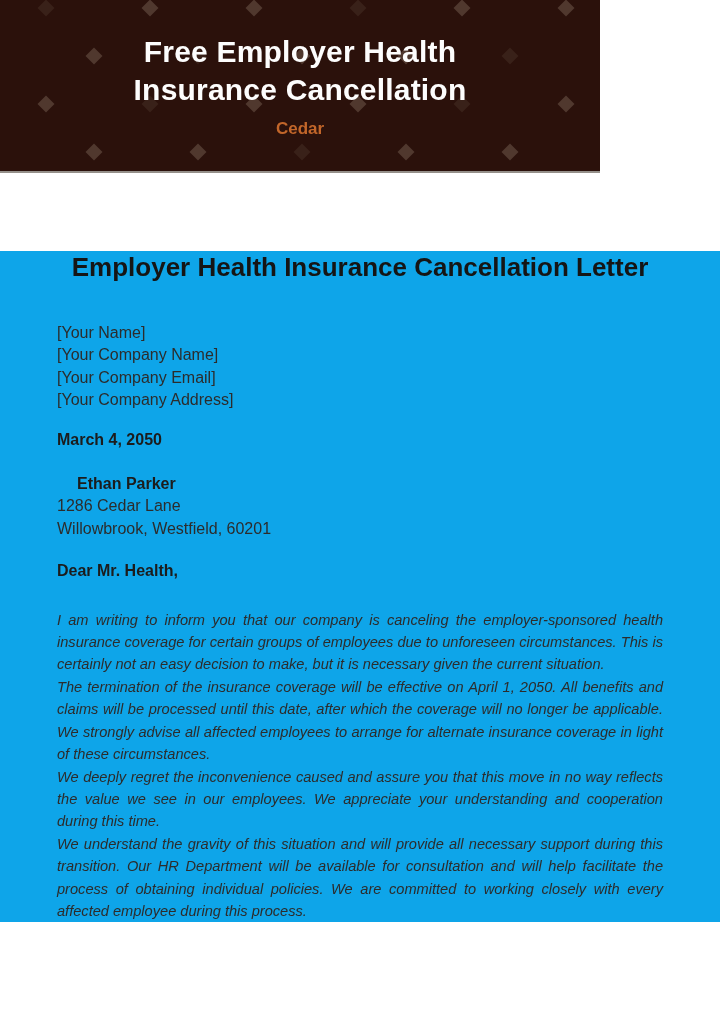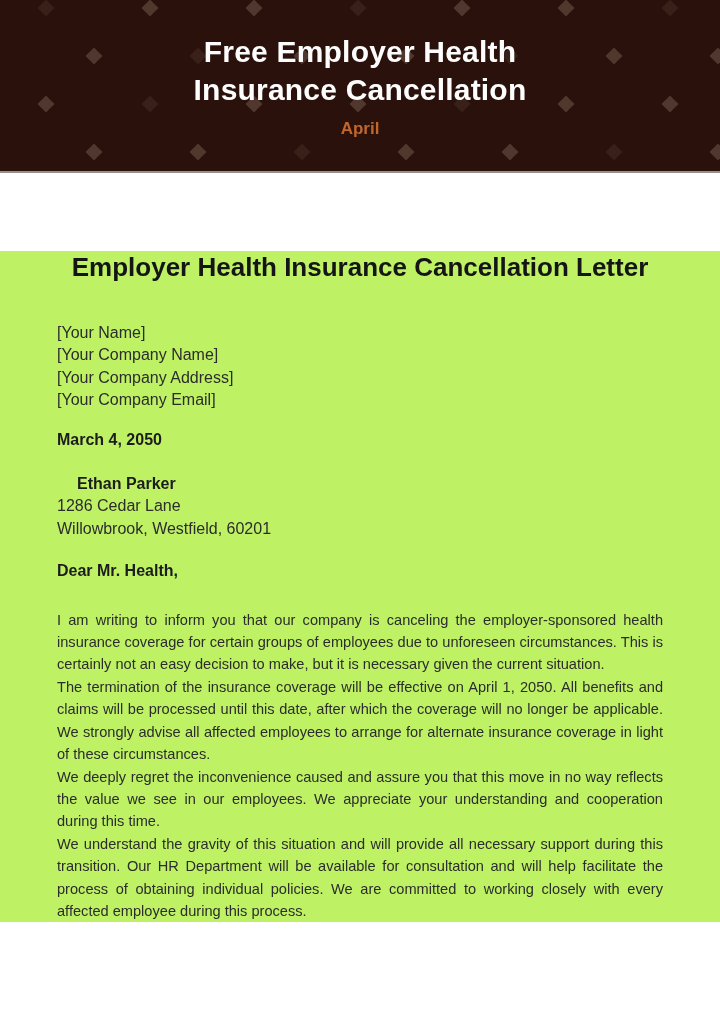--- a/index.html
+++ b/index.html
@@ -6,21 +6,21 @@
   html, body {
     width: 720px; height: 1019px;
     overflow: hidden;
     background: #ffffff;
     font-family: "Liberation Sans", sans-serif;
   }
 
   
   .banner {
     position: relative;
-    width: 720px;
+    width: 600px;
     height: 173px;
     background: #2b110b;
     border-bottom: 2px solid #95908a;
     overflow: hidden;
     text-align: center;
   }
   .diamond {
     position: absolute;
     width: 12px; height: 12px;
     background: #6f594d;
@@ -42,21 +42,21 @@
     margin-top: 10px;
     color: #c2662a;
     font-size: 17px;
     font-weight: 600;
   }
 
   
   .page {
     width: 720px;
     padding: 0 57px;
-    background: #bef264;
+    background: #0ea5e9;
     color: #252525;
   }
   .letter-title {
     margin: 78px auto 0;
     max-width: 600px;
     text-align: center;
     color: #151515;
     font-size: 26px;
     line-height: 33px;
     font-weight: 700;
@@ -69,20 +69,21 @@
   }
   .letter-date { margin-top: 17px; font-weight: 700; color: #1c1c1c; }
   .recipient-block { margin-top: 22px; }
   .recipient-name { font-weight: 700; color: #1c1c1c; margin-left: 20px; }
   .salutation { margin-top: 20px; font-weight: 700; color: #1c1c1c; }
   .body-paragraph {
     font-size: 14.6px;
     line-height: 22.4px;
     color: #2c2c2c;
     text-align: justify;
+    font-style: italic;
   }
   .body-paragraph.first { margin-top: 26px; }
   .body-paragraph.next  { }
 </style>
 </head>
 <body>
 
 <header class="banner">
     <div class="diamond bright" style="left: 712px; top: 146px;"></div>
     <div class="diamond dim" style="left: 608px; top: 146px;"></div>
@@ -107,32 +108,32 @@
     <div class="diamond bright" style="left: 88px; top: 50px;"></div>
     <div class="diamond dim" style="left: 664px; top: 2px;"></div>
     <div class="diamond bright" style="left: 560px; top: 2px;"></div>
     <div class="diamond bright" style="left: 456px; top: 2px;"></div>
     <div class="diamond dim" style="left: 352px; top: 2px;"></div>
     <div class="diamond bright" style="left: 248px; top: 2px;"></div>
     <div class="diamond bright" style="left: 144px; top: 2px;"></div>
     <div class="diamond dim" style="left: 40px; top: 2px;"></div>
   <div class="banner-inner">
     <h1 class="banner-title">Free Employer Health Insurance Cancellation</h1>
-    <div class="banner-subtitle">April</div>
+    <div class="banner-subtitle">Cedar</div>
   </div>
 </header>
 
 <main class="page">
   <h2 class="letter-title">Employer Health Insurance Cancellation Letter</h2>
 
   <div class="sender-block">
     <div class="line">[Your Name]</div>
     <div class="line">[Your Company Name]</div>
+    <div class="line">[Your Company Email]</div>
     <div class="line">[Your Company Address]</div>
-    <div class="line">[Your Company Email]</div>
   </div>
 
   <div class="line letter-date">March 4, 2050</div>
 
   <div class="recipient-block">
     <div class="line recipient-name">Ethan Parker</div>
     <div class="line">1286 Cedar Lane</div>
     <div class="line">Willowbrook, Westfield, 60201</div>
   </div>
 

